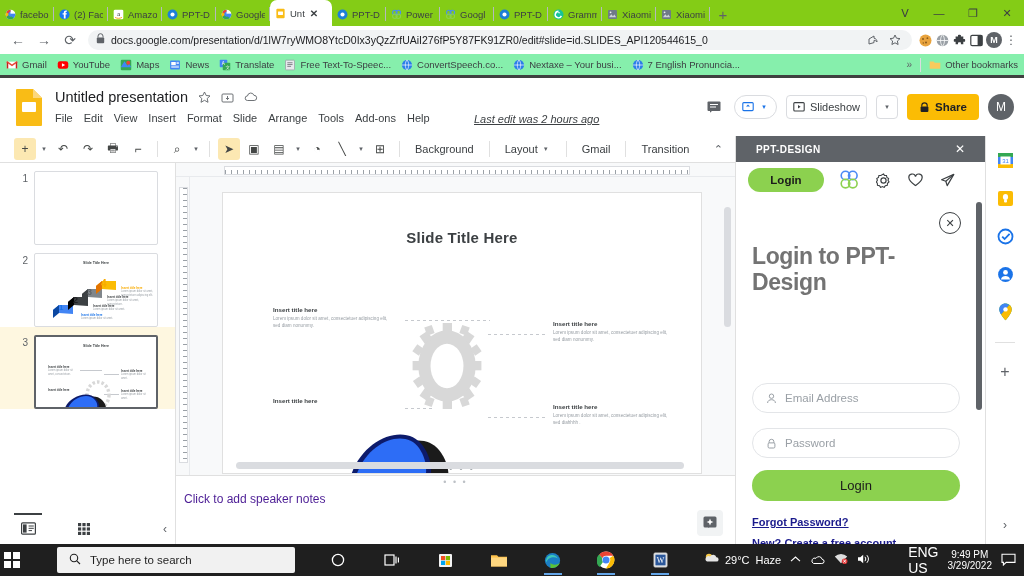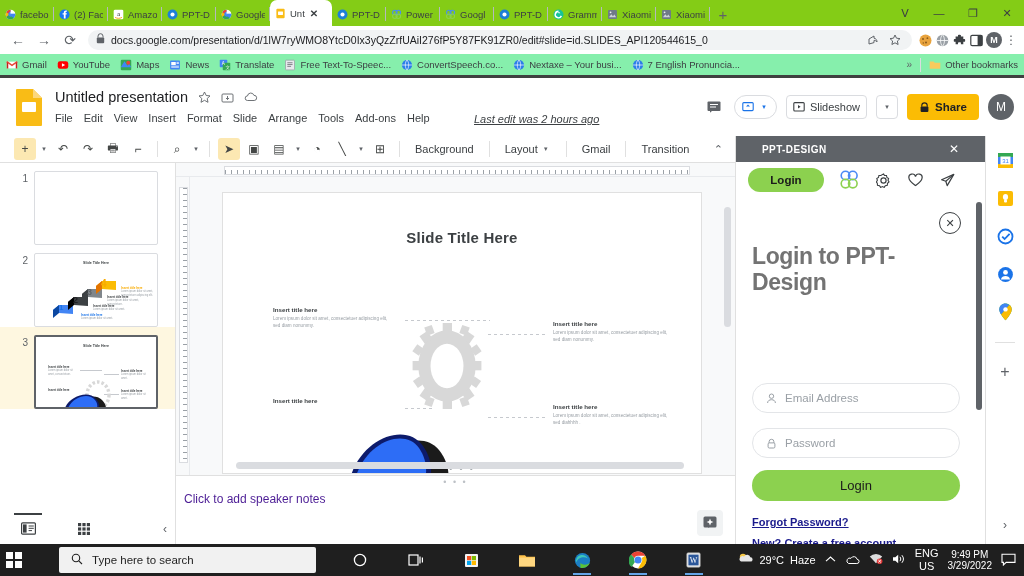--- a/index.html
+++ b/index.html
@@ -212,21 +212,21 @@
   .lb-item.sel:before{ content:""; position:absolute; top:0; left:14px; width:28px; height:2px;
     background:#3c4043;}
   .lb-collapse{ margin-left:auto; margin-right:8px; color:#5f6368; font-size:12px;}
 
   
   .addon{
     position:absolute; left:735px; top:136px; width:250px; height:408px; background:#fff;
     border-left:1px solid #e0e0e0;
   }
   .addon-head{
-    height:26px; background:#5f6368; display:flex; align-items:center; padding:0 26px;
+    height:26px; background:#5f6368; display:flex; align-items:center; padding:0 20px;
     color:#fff;
   }
   .addon-title{ font-size:10px; font-weight:700; letter-spacing:.4px;}
   .addon-close{ margin-left:auto; font-size:12px; }
   .addon-toolbar{
     height:36px; display:flex; align-items:center; padding:0 12px; gap:14px; background:#fff;
   }
   .login-pill{
     background:#8cd14f; border-radius:13px; height:24px; width:76px; display:flex;
     align-items:center; justify-content:center; font-size:11.5px; color:#1b1b1b;
@@ -289,21 +289,21 @@
   }
   .tb-ic{ width:40px; height:32px; display:flex; align-items:center; justify-content:center;
     color:#fff;}
   .tb-ic.run:after{ content:""; position:absolute; bottom:1px; width:18px; height:2px;
     background:#63a5e8;}
   .tb-ic{ position:relative; }
   .tray{ margin-left:auto; display:flex; align-items:center; gap:9px; padding-right:8px;
     color:#fff; font-size:10.5px;}
   .weather{ display:flex; align-items:center; gap:6px; font-size:11px;}
   .clock{ line-height:1.15; text-align:center; font-size:10px;}
-  .lang{ line-height:1.15; text-align:center; font-size:11px;}
+  .lang{ line-height:1.15; text-align:left; font-size:14px;margin-left:28px;}
 </style>
 </head>
 <body>
 
 <div id="root">
 
   <div class="tabstrip">
     <div class="tabs" id="tabs">
         <div class="tab">
           <span class="fav"><svg width="11" height="11" viewBox="0 0 16 16">

